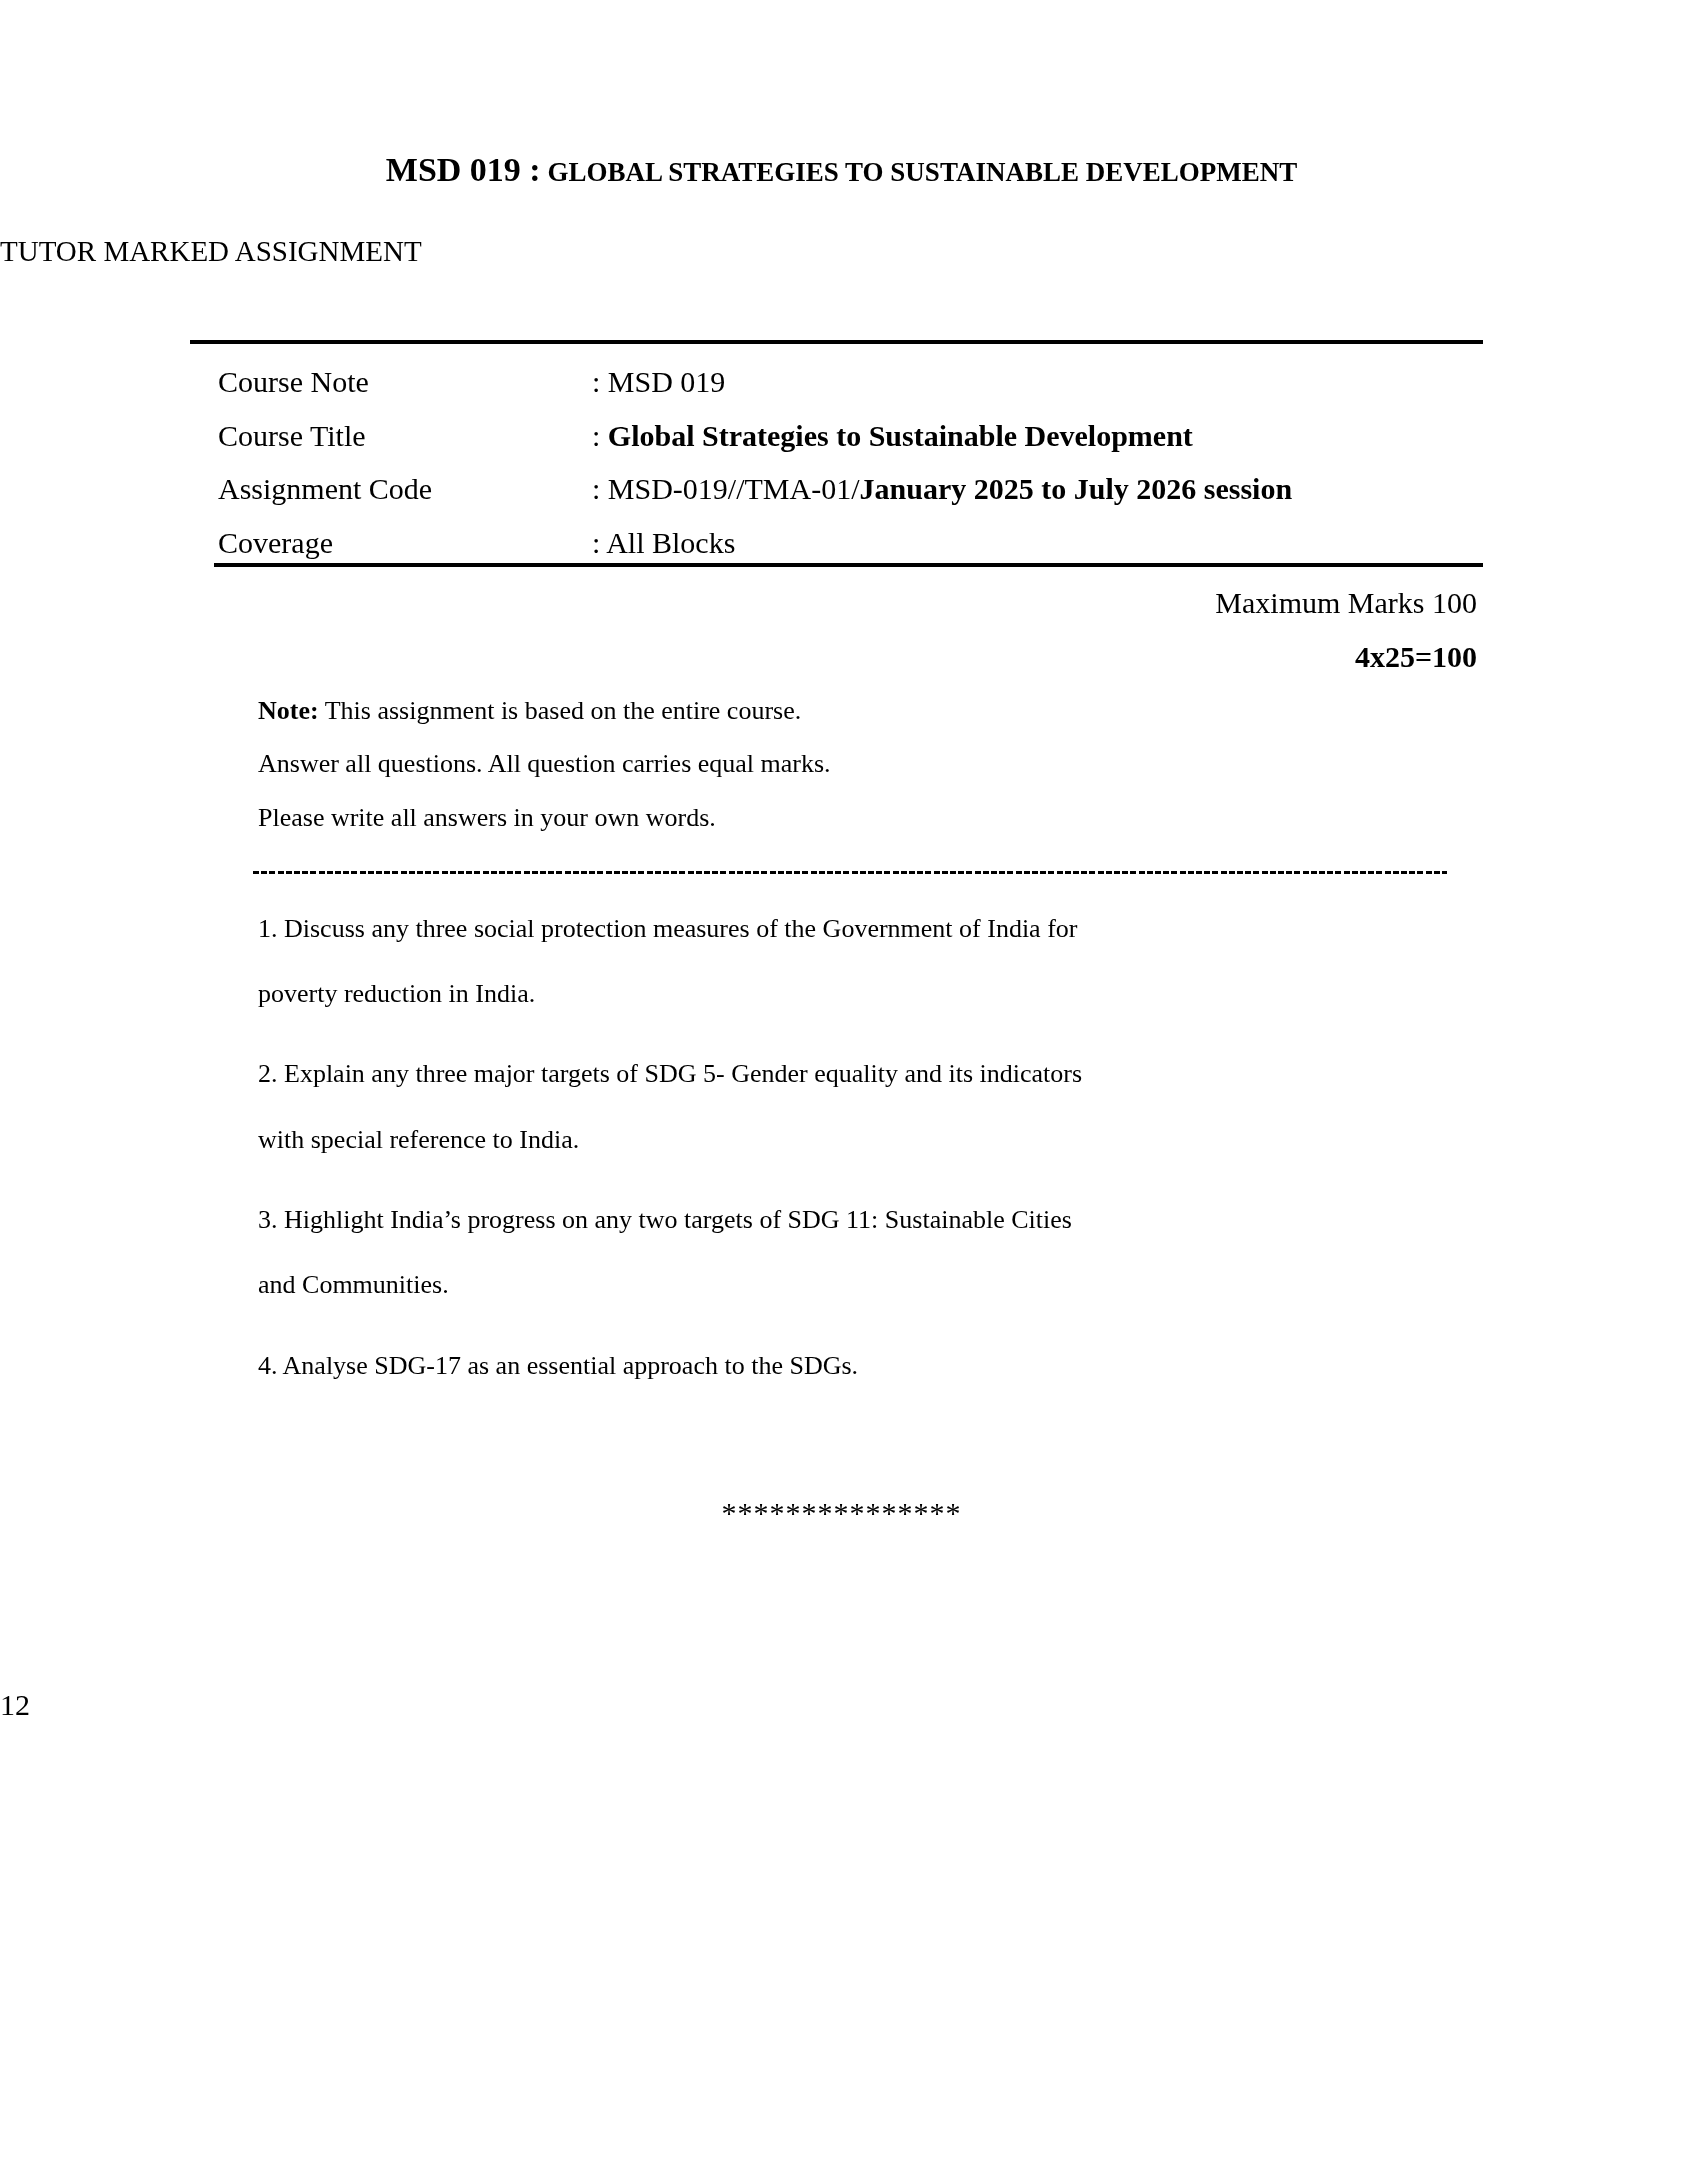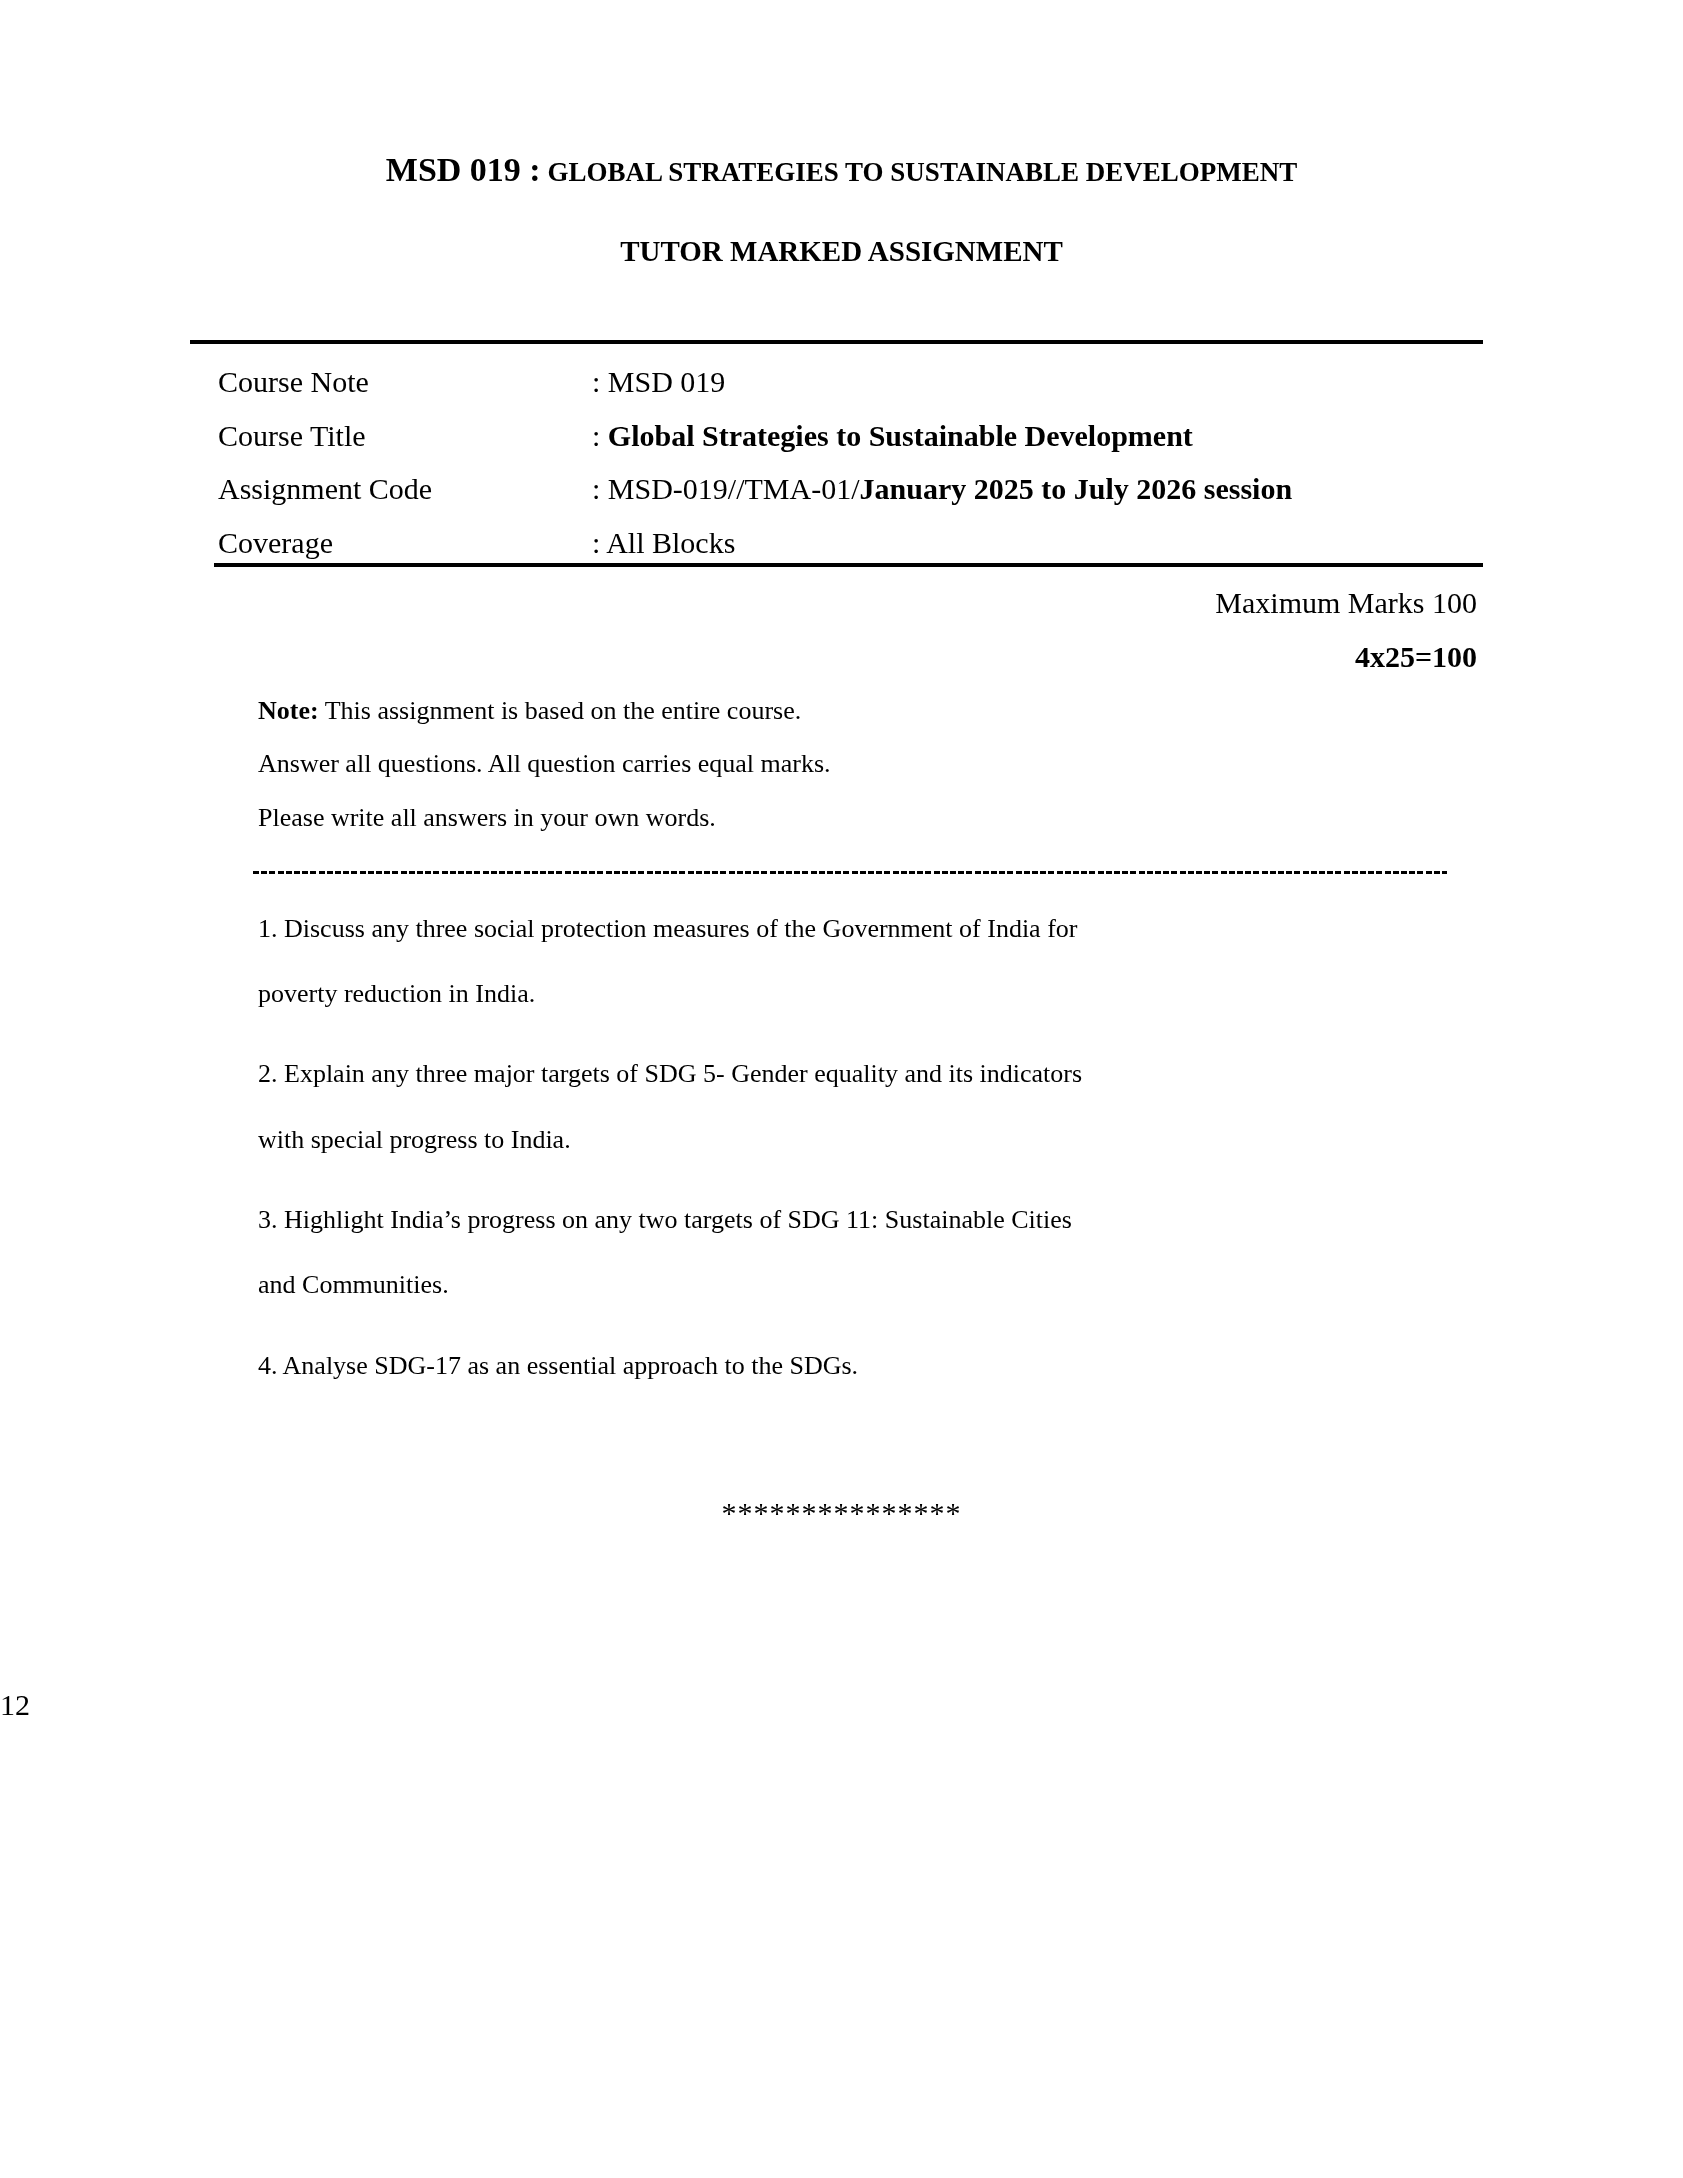--- a/index.html
+++ b/index.html
@@ -7,22 +7,22 @@
       width: 1683px; height: 2178px; position: relative; overflow: hidden;
       font-family: "Liberation Serif", "DejaVu Serif", serif; color: #000;
     }
     .abs { position: absolute; white-space: nowrap; }
     .title {
       left: 0; width: 1683px; text-align: center; top: 150px;
       font-weight: bold; font-size: 27px; line-height: 40px;
     }
     .title .code { font-size: 34px; }
     .subtitle {
-      left: 0; width: 1683px; text-align: center; top: 231px;
-      font-weight: bold; font-size: 29px; line-height: 40px;
+      left: 0; width: 1683px; top: 231px;
+      font-weight: normal; font-size: 29px; line-height: 40px;
     }
     .rule-top { left: 190px; width: 1293px; top: 340px; height: 4px; background: #000; }
     .rule-mid { left: 214px; width: 1269px; top: 563px; height: 4px; background: #000; }
     .info-row { left: 218px; font-size: 30px; line-height: 40px; }
     .info-row .lbl { display: inline-block; width: 374px; }
     .info-row b { font-weight: bold; }
     .right-text { right: 206px; font-size: 30px; line-height: 40px; text-align: right; }
     .bold { font-weight: bold; }
     .body-text { left: 218px; font-size: 26px; line-height: 40px; margin-left: 40px; }
     .dashes {
@@ -66,21 +66,21 @@
 </div>
 <div class="abs body-text" style="top:744px">Answer all questions. All question carries equal marks.</div>
 <div class="abs body-text" style="top:798px">Please write all answers in your own words.</div>
 
 <div class="abs dashes"></div>
 
 <div class="abs body-text" style="top:909px">1. Discuss any three social protection measures of the Government of India for</div>
 <div class="abs body-text" style="top:974px">poverty reduction in India.</div>
 
 <div class="abs body-text" style="top:1054px">2. Explain any three major targets of SDG 5- Gender equality and its indicators</div>
-<div class="abs body-text" style="top:1120px">with special progress to India.</div>
+<div class="abs body-text" style="top:1120px">with special reference to India.</div>
 
 <div class="abs body-text" style="top:1200px">3. Highlight India’s progress on any two targets of SDG 11: Sustainable Cities</div>
 <div class="abs body-text" style="top:1265px">and Communities.</div>
 
 <div class="abs body-text" style="top:1346px">4. Analyse SDG-17 as an essential approach to the SDGs.</div>
 
 <div class="abs stars">***************</div>
 <div class="abs pageno">12</div>
 
 

